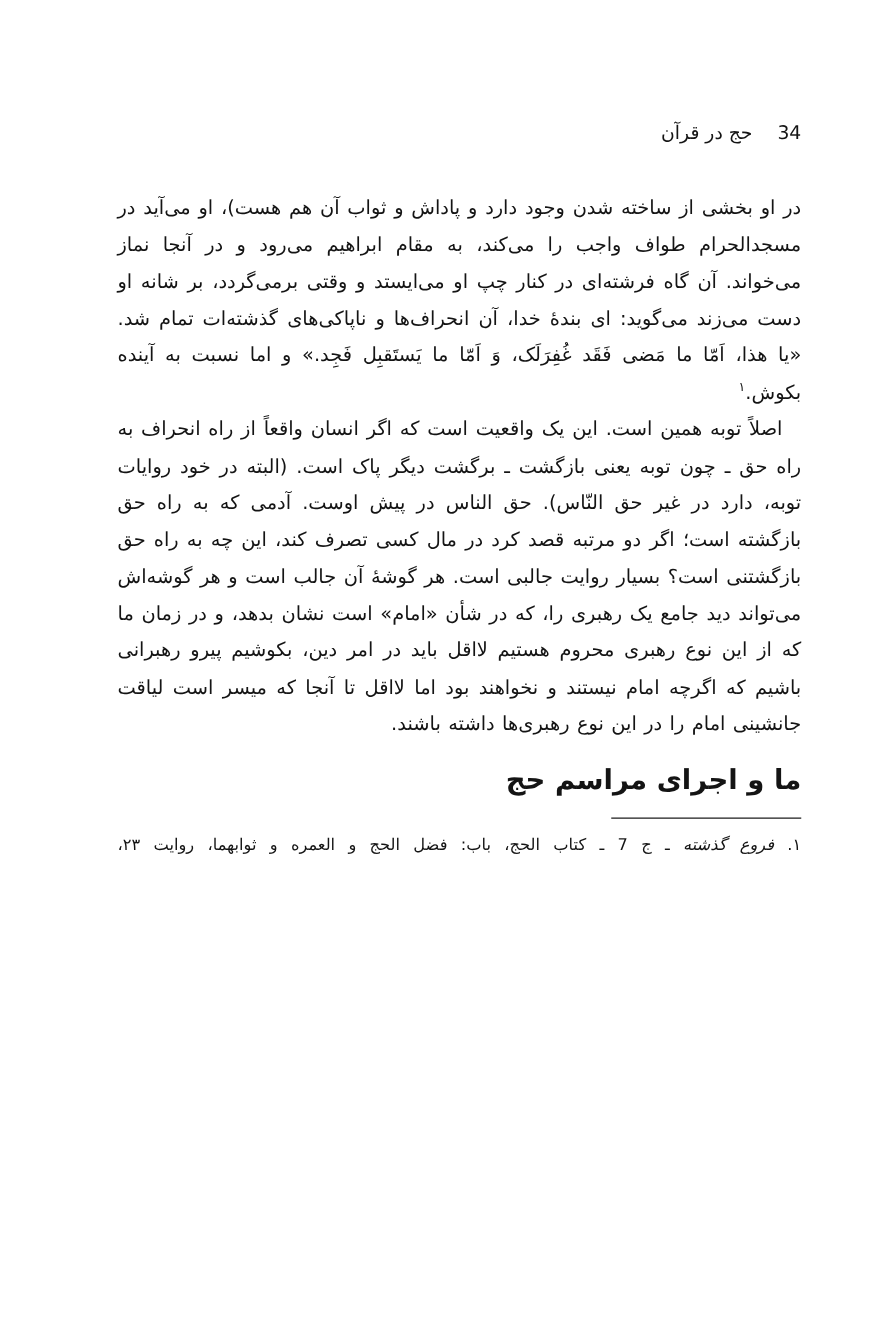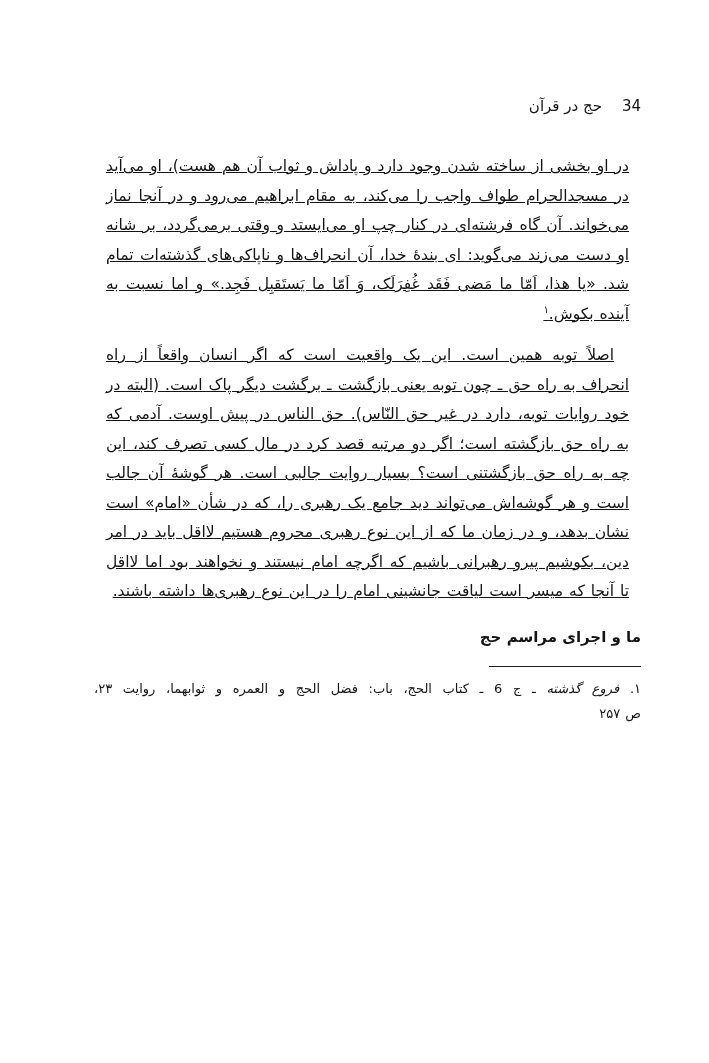--- a/index.html
+++ b/index.html
@@ -33,35 +33,34 @@
     margin-left: 20px; 
   }
   .running-title {
     display: inline-block;
   }
   .page-body {
     font-size: 15.5px;
     line-height: 29.5px;
   }
   .par {
-    margin: 12px;
+    margin: 0;
     text-align: justify;
     word-spacing: 1px;
-    text-decoration: underline;
   }
   .par.indent {
     text-indent: 15px;
   }
   .fn-ref {
     font-size: 10px;
     line-height: 0;
     vertical-align: super;
   }
   .section-heading {
-    font-size: 15px;
+    font-size: 22px;
     font-weight: bold;
     text-align: right;
     margin: 17px 0 9px 0;
     line-height: 26px;
   }
   .page-footer {
     margin-top: 16px;
   }
   .fn-rule {
     width: 152px;
@@ -101,19 +100,18 @@
 
     <h2 class="section-heading">ما و اجرای مراسم حج</h2>
 
 
   </main>
 
   <footer class="page-footer">
 
     <div class="fn-rule"></div>
 
-    <p class="fn-line fn-justify"><span>۱. </span><i class="fn-source">فروع گذشته</i><span> ـ ج 6 ـ کتاب الحج، باب: فضل الحج و العمره و ثوابهما، روایت ۲۳،</span></p>
+    <p class="fn-line fn-justify"><span>۱. </span><i class="fn-source">فروع گذشته</i><span> ـ ج 7 ـ کتاب الحج، باب: فضل الحج و العمره و ثوابهما، روایت ۲۳،</span></p>
 
-    <p class="fn-line">ص ۲۵۷</p>
 
   </footer>
 
 </div>
 
 </body></html>

